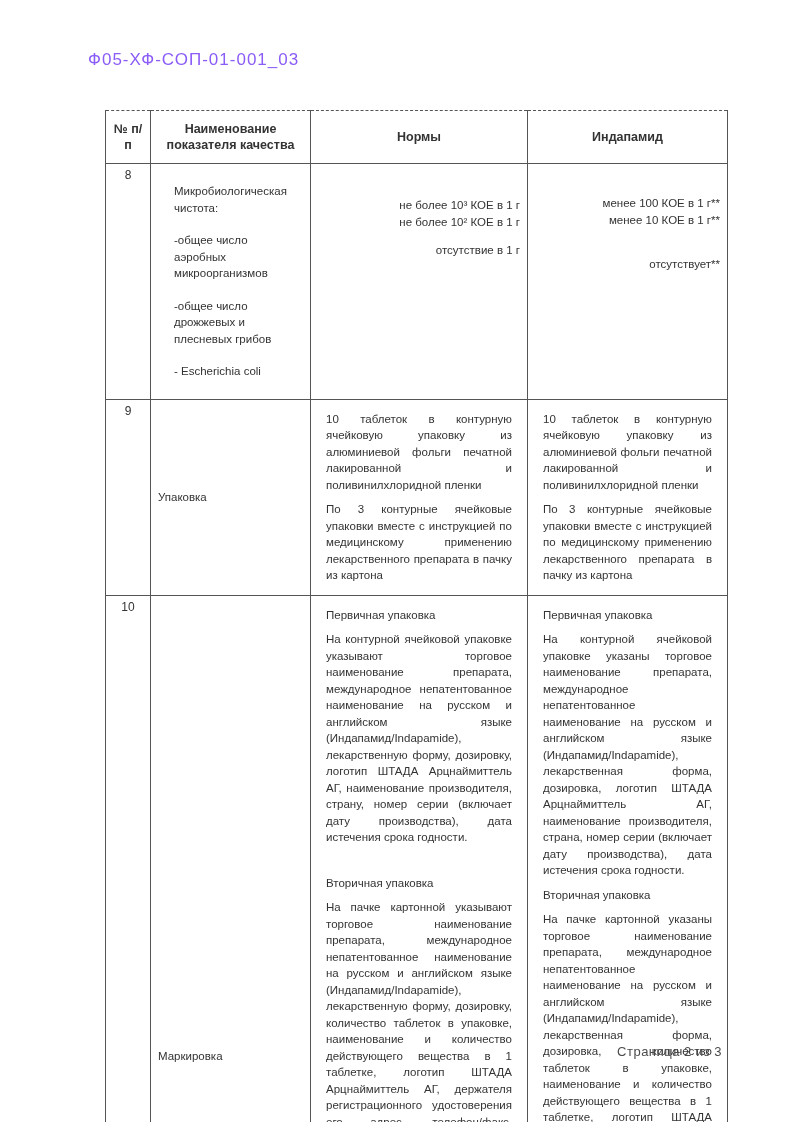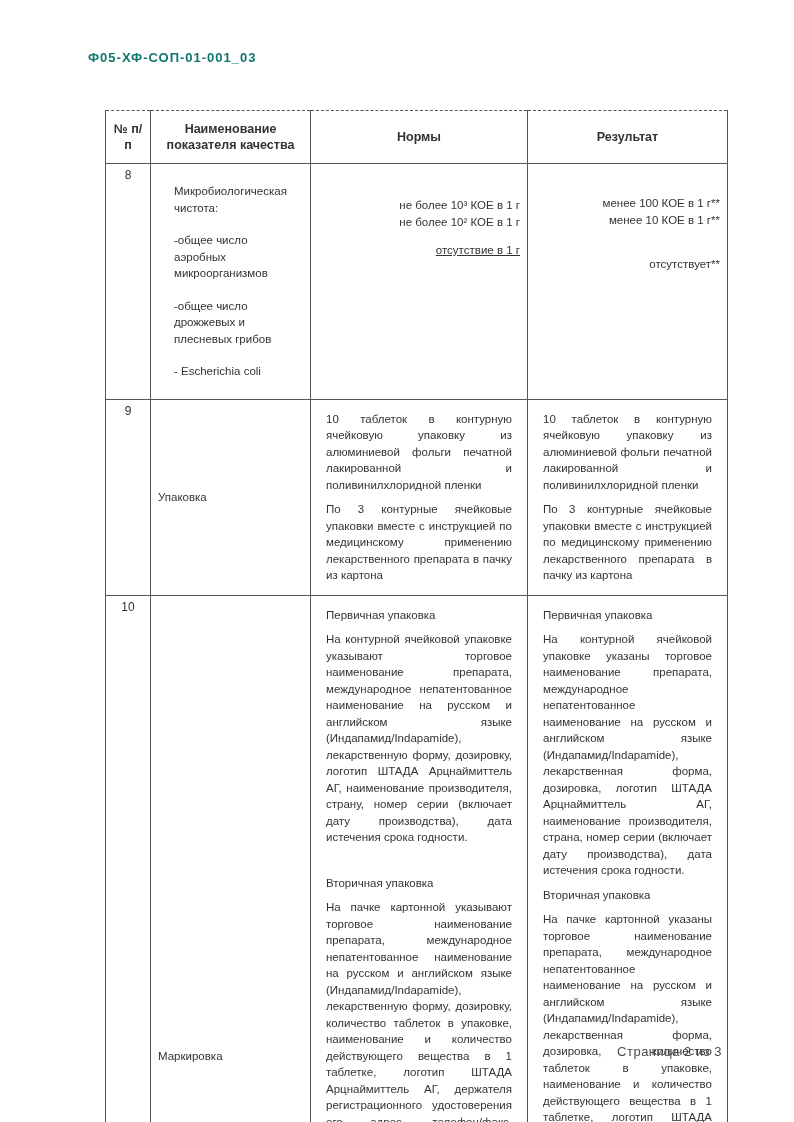--- a/index.html
+++ b/index.html
@@ -16,24 +16,24 @@
     position: relative;
     width: 794px;
     height: 1122px;
     background: #ffffff;
     overflow: hidden;
   }
   .doc-code {
     position: absolute;
     left: 88px;
     top: 50px;
-    font-size: 13px;
-    font-weight: bold;
+    font-size: 17px;
+    font-weight: normal;
     letter-spacing: 1px;
-    color: #0f766e;
+    color: #8b5cf6;
   }
   table.spec {
     position: absolute;
     left: 105px;
     top: 110px;
     width: 622px;
     border-collapse: collapse;
     table-layout: fixed;
     font-size: 11.5px;
     line-height: 16.5px;
@@ -68,21 +68,21 @@
   .paras p {
     margin: 8px;
     text-align: justify;
     text-justify: inter-word;
   }
   .paras p:empty { height: 13px; }
   td.cell-norm-8 { text-align: center; }
   .norm8-line { text-align: right; }
   .norm8-1 { margin-top: 30px; }
   .norm8-2 { }
-  .norm8-3 { margin-top: 12px; text-decoration: underline; }
+  .norm8-3 { margin-top: 12px; }
   .res8-1 { margin-top: 28px; }
   .res8-2 { margin-top: 0; }
   .res8-3 { margin-top: 28px; }
   tr.row-8 { height: 113px; }
   tr.row-9 { height: 140px; }
   tr.row-10 { height: 662px; }
   tr.row-10 td { border-bottom-style: dashed; }
   .page-footer {
     position: absolute;
     top: 1044px;
@@ -104,21 +104,21 @@
       <col class="c-num">
         <col class="c-name">
         <col class="c-norm">
         <col class="c-res">
     </colgroup>
     <thead>
       <tr>
         <th>№ п/п</th>
         <th>Наименование показателя качества</th>
         <th>Нормы</th>
-        <th>Результат</th>
+        <th>Индапамид</th>
       </tr>
     </thead>
     <tbody>
       <tr class="row-8">
         <td class="cell-num">8</td>
         <td class="cell-name">
           <div class="lines">
               <p>Микробиологическая чистота:</p>
               <p>-общее число аэробных микроорганизмов</p>
               <p>-общее число дрожжевых и плесневых грибов</p>

